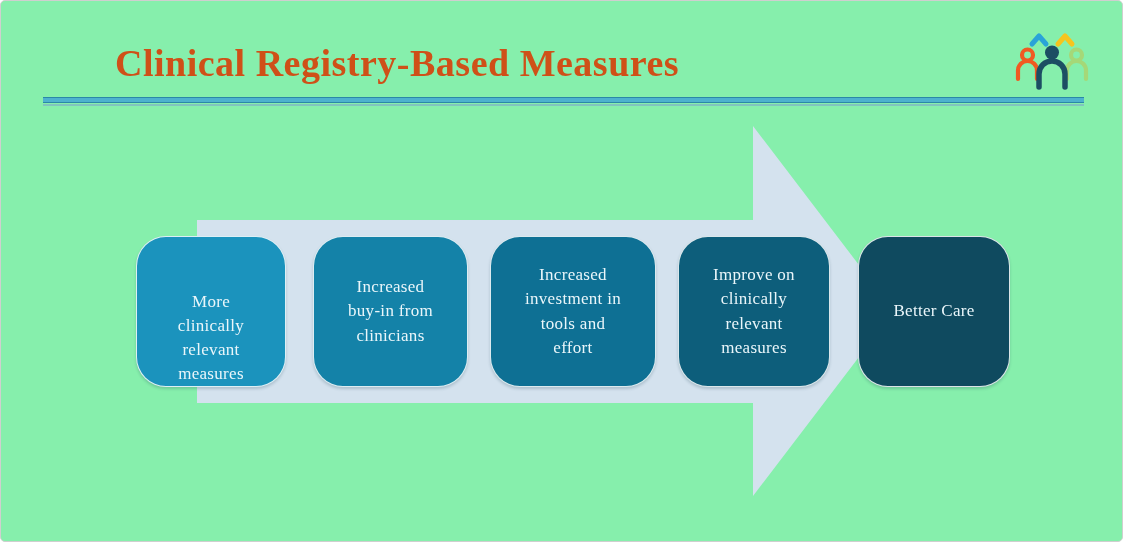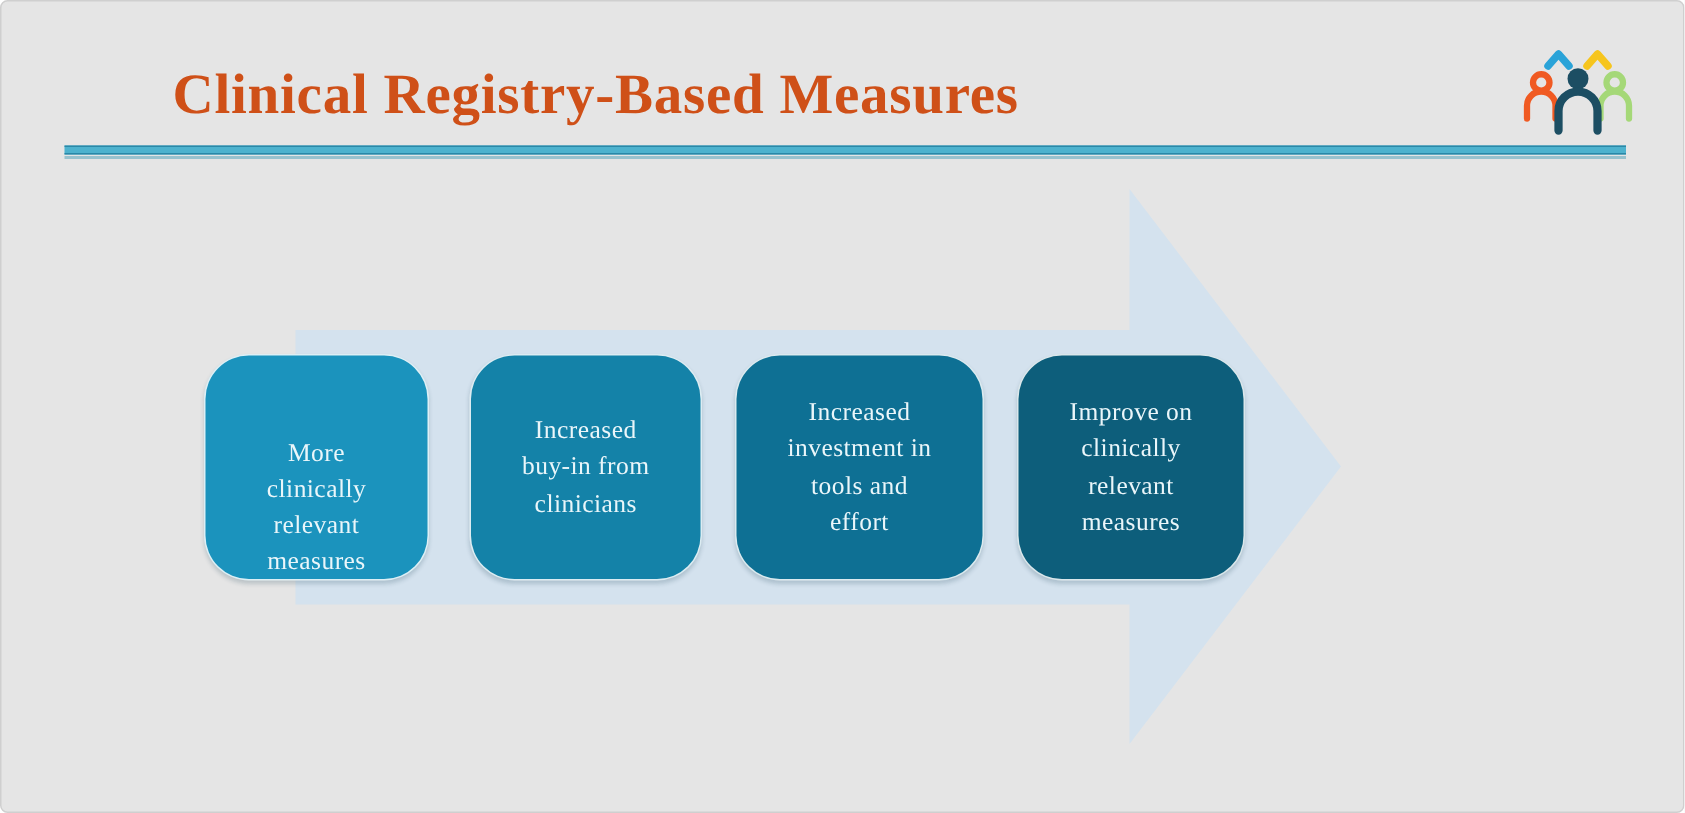--- a/index.html
+++ b/index.html
@@ -1,19 +1,19 @@
 <!DOCTYPE html>
 <html><head>
 <meta charset="utf-8">
 <style>
   html,body{margin:0;padding:0;background:#ffffff;}
   .slide{
     position:relative;
     width:1121px;height:540px;
-    background:#e5e5e5;
+    background:#86efac;
     border:1px solid #cfcfcf;
     border-radius:5px;
     overflow:hidden;
     font-family:"Liberation Serif", serif;
   }
   .title{
     position:absolute;
     left:114px;top:42px;
     margin:0;
     font-size:38px;
@@ -101,14 +101,17 @@
   </div>
 
   <div class="step s3" style="background-color: rgb(14, 112, 148); color: rgb(234, 246, 250);">
     <span>Increased<br>investment in<br>tools and<br>effort</span>
   </div>
 
   <div class="step s4" style="background-color: rgb(13, 94, 123); color: rgb(234, 246, 250);">
     <span>Improve on<br>clinically<br>relevant<br>measures</span>
   </div>
 
+  <div class="step s5" style="background-color: rgb(15, 74, 95); color: rgb(234, 246, 250);">
+    <span>Better Care</span>
+  </div>
 
 </div>
 
 </body></html>

